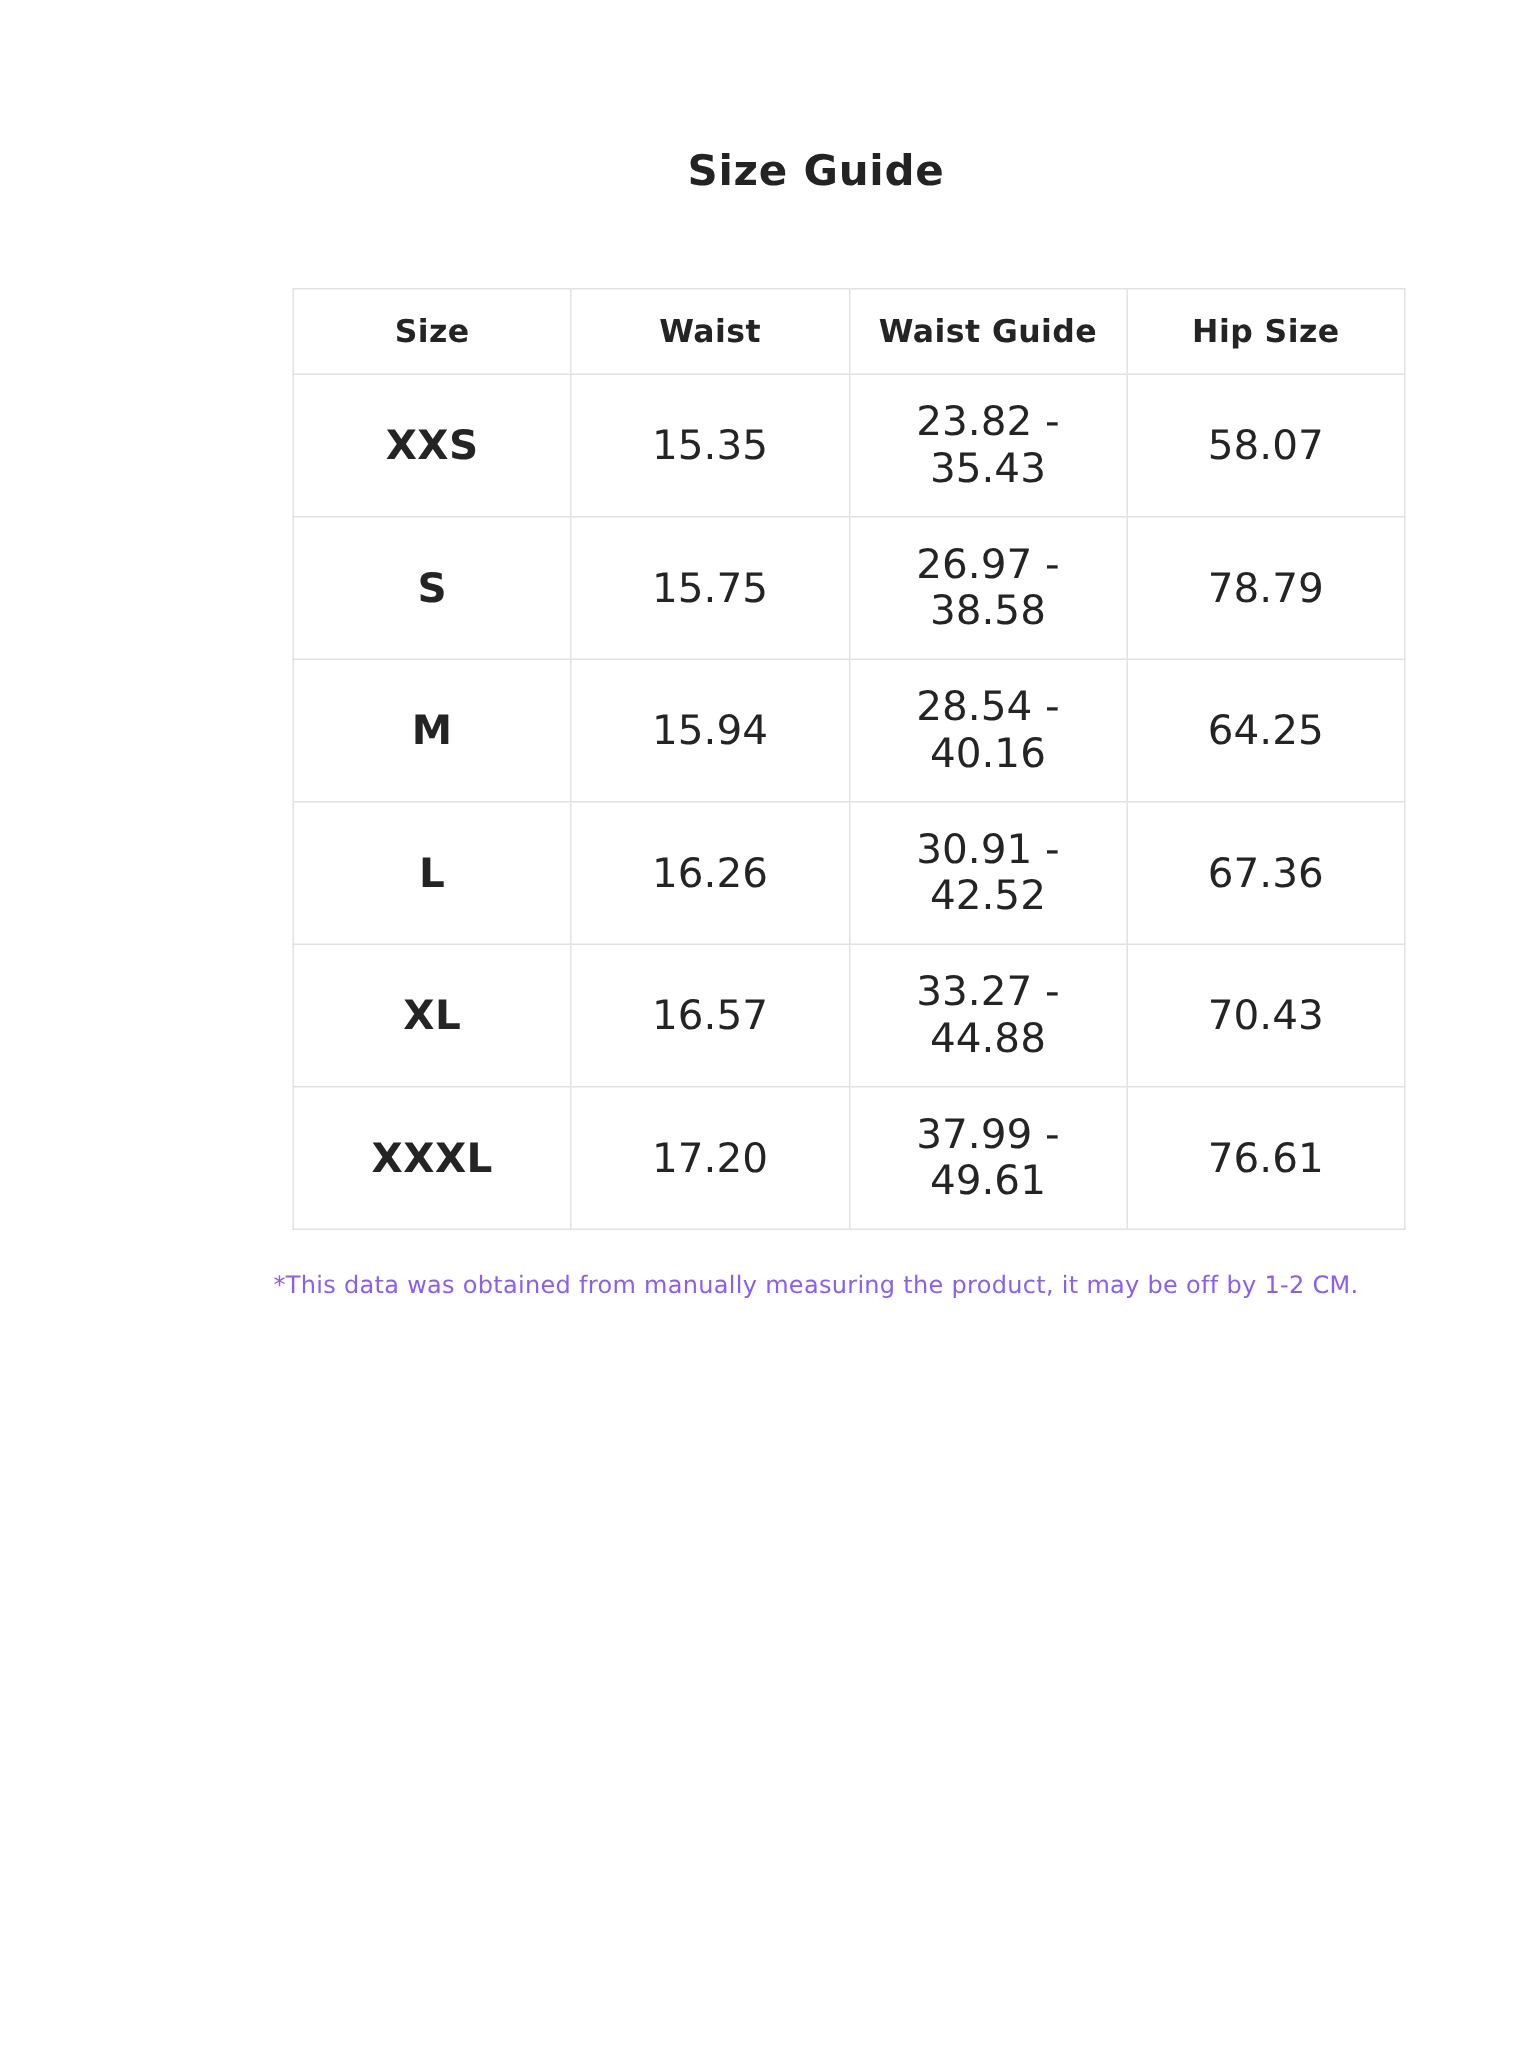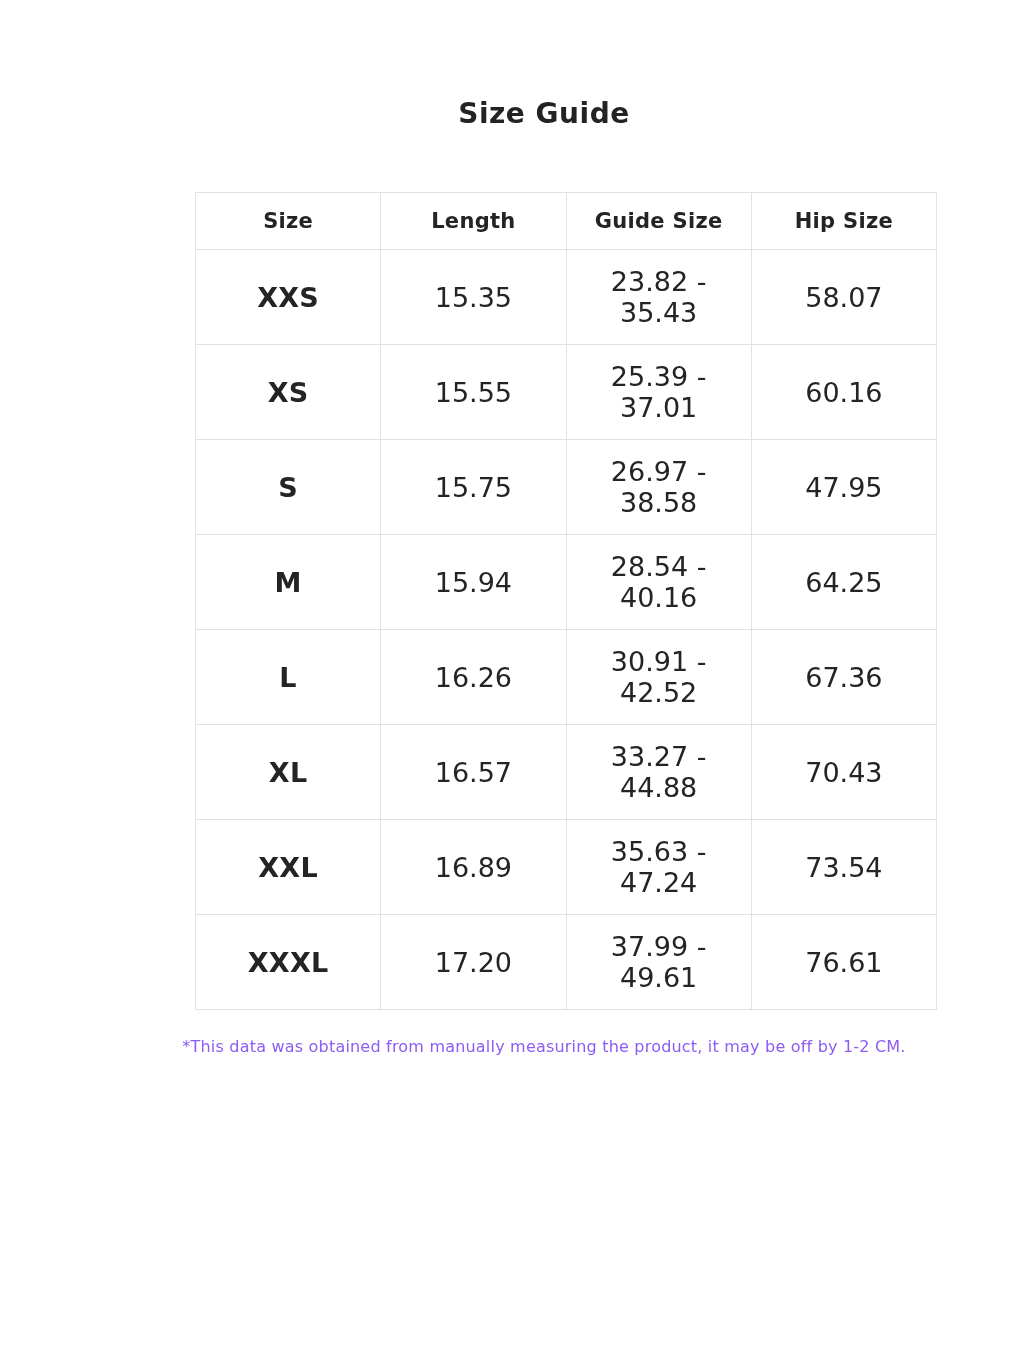--- a/index.html
+++ b/index.html
@@ -66,69 +66,57 @@
 <body>
 
 <div class="page">
 
   <h1 class="page-title">Size Guide</h1>
 
   <table class="size-guide">
     <thead>
       <tr>
         <th>Size</th>
-        <th>Length</th>
-        <th>Guide Size</th>
+        <th>Waist</th>
+        <th>Waist Guide</th>
         <th>Hip Size</th>
       </tr>
     </thead>
     <tbody>
       <tr>
         <td class="size-cell">XXS</td>
         <td>15.35</td>
         <td>23.82 - 35.43</td>
         <td>58.07</td>
       </tr>
       <tr>
-        <td class="size-cell">XS</td>
-        <td>15.55</td>
-        <td>25.39 - 37.01</td>
-        <td>60.16</td>
-      </tr>
-      <tr>
         <td class="size-cell">S</td>
         <td>15.75</td>
         <td>26.97 - 38.58</td>
-        <td>47.95</td>
+        <td>78.79</td>
       </tr>
       <tr>
         <td class="size-cell">M</td>
         <td>15.94</td>
         <td>28.54 - 40.16</td>
         <td>64.25</td>
       </tr>
       <tr>
         <td class="size-cell">L</td>
         <td>16.26</td>
         <td>30.91 - 42.52</td>
         <td>67.36</td>
       </tr>
       <tr>
         <td class="size-cell">XL</td>
         <td>16.57</td>
         <td>33.27 - 44.88</td>
         <td>70.43</td>
       </tr>
       <tr>
-        <td class="size-cell">XXL</td>
-        <td>16.89</td>
-        <td>35.63 - 47.24</td>
-        <td>73.54</td>
-      </tr>
-      <tr>
         <td class="size-cell">XXXL</td>
         <td>17.20</td>
         <td>37.99 - 49.61</td>
         <td>76.61</td>
       </tr>
     </tbody>
   </table>
 
   <p class="footnote">*This data was obtained from manually measuring the product, it may be off by 1-2 CM.</p>
 

